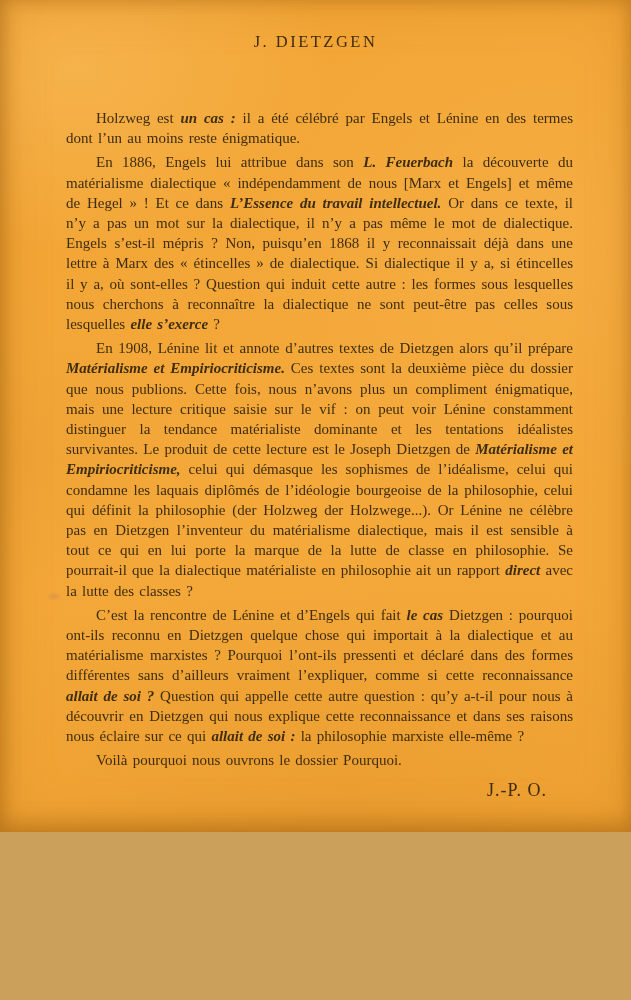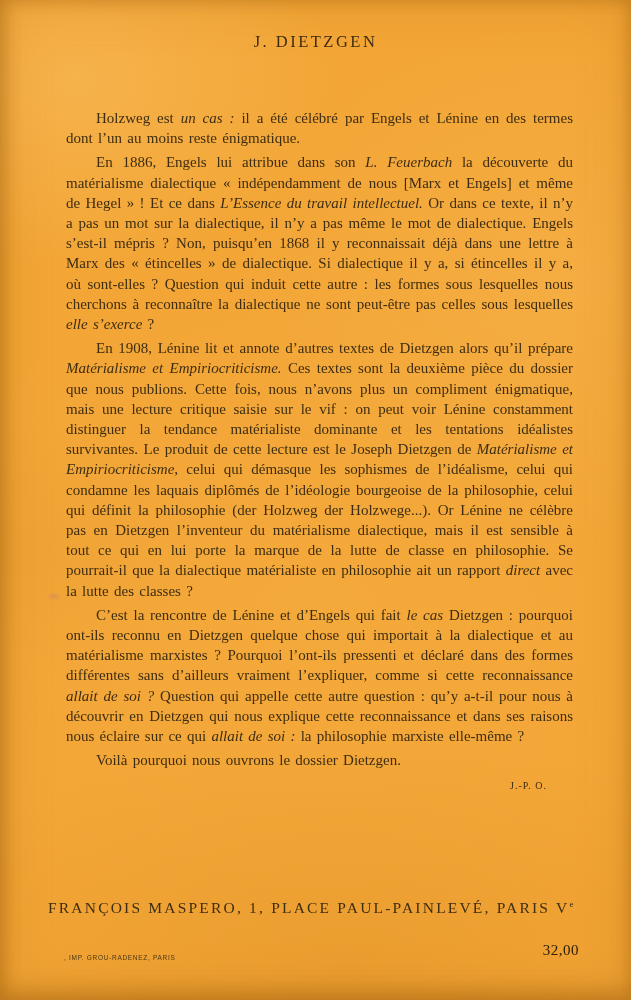--- a/index.html
+++ b/index.html
@@ -8,21 +8,21 @@
     --ink:#3e2d12;
   }
   html,body{margin:0;padding:0;}
   body{
     width:631px;height:1000px;
     background:#caa05a;
     font-family:"Liberation Serif", serif;
   }
   .cover{
     position:relative;
-    width:631px;height:1000px;
+    width:631px;height:832px;
     overflow:hidden;
     background-color:var(--bg);
     background-image:
       radial-gradient(ellipse 420px 300px at 12% 8%,  rgba(255,222,150,0.22), transparent 62%),
       radial-gradient(ellipse 520px 420px at 88% 28%, rgba(255,205,125,0.16), transparent 62%),
       radial-gradient(ellipse 640px 520px at 50% 62%, rgba(255,190,95,0.12),  transparent 70%),
       radial-gradient(ellipse 620px 340px at 55% 97%, rgba(214,134,28,0.28),  transparent 72%),
       radial-gradient(ellipse 260px 180px at 4% 55%,  rgba(222,146,40,0.20),  transparent 70%);
     color:var(--ink);
   }
@@ -50,26 +50,26 @@
     width:507px;
   }
   .para{
     margin:0 0 4px 0;
     text-align:justify;
     text-indent:30px;
     font-size:15px;
     line-height:20.2px;
     word-spacing:1.5px;
   }
-  .para em{font-style:italic;}
+  .para em{font-style:italic;font-weight:bold;}
   .signature{
     text-align:right;
     padding-right:26px;
     margin-top:9px;
-    font-size:10px;
+    font-size:18px;
     letter-spacing:1px;
   }
   .publisher{
     position:absolute;
     top:899px;left:0;right:0;
     font-size:15.5px;
     letter-spacing:2.2px;
     white-space:nowrap;
     margin-left:48px;
   }
@@ -108,21 +108,21 @@
 <div class="cover">
 
   <div class="title">J. DIETZGEN</div>
 
   <div class="text-block">
 
   <p class="para"><span>Holzweg est </span><em>un cas :</em><span> il a été célébré par Engels et Lénine en des termes dont l’un au moins reste énigmatique.</span></p>
       <p class="para"><span>En 1886, Engels lui attribue dans son </span><em>L. Feuerbach</em><span> la découverte du matérialisme dialectique « indépendamment de nous [Marx et Engels] et même de Hegel » ! Et ce dans </span><em>L’Essence du travail intellectuel.</em><span> Or dans ce texte, il n’y a pas un mot sur la dialectique, il n’y a pas même le mot de dialectique. Engels s’est-il mépris ? Non, puisqu’en 1868 il y reconnaissait déjà dans une lettre à Marx des « étincelles » de dialectique. Si dialectique il y a, si étincelles il y a, où sont-elles ? Question qui induit cette autre : les formes sous lesquelles nous cherchons à reconnaître la dialectique ne sont peut-être pas celles sous lesquelles </span><em>elle s’exerce</em><span> ?</span></p>
       <p class="para"><span>En 1908, Lénine lit et annote d’autres textes de Dietzgen alors qu’il prépare </span><em>Matérialisme et Empiriocriticisme.</em><span> Ces textes sont la deuxième pièce du dossier que nous publions. Cette fois, nous n’avons plus un compliment énigmatique, mais une lecture critique saisie sur le vif : on peut voir Lénine constamment distinguer la tendance matérialiste dominante et les tentations idéalistes survivantes. Le produit de cette lecture est le Joseph Dietzgen de </span><em>Matérialisme et Empiriocriticisme,</em><span> celui qui démasque les sophismes de l’idéalisme, celui qui condamne les laquais diplômés de l’idéologie bourgeoise de la philosophie, celui qui définit la philosophie (der Holzweg der Holzwege...). Or Lénine ne célèbre pas en Dietzgen l’inventeur du matérialisme dialectique, mais il est sensible à tout ce qui en lui porte la marque de la lutte de classe en philosophie. Se pourrait-il que la dialectique matérialiste en philosophie ait un rapport </span><em>direct</em><span> avec la lutte des classes ?</span></p>
       <p class="para"><span>C’est la rencontre de Lénine et d’Engels qui fait </span><em>le cas</em><span> Dietzgen : pourquoi ont-ils reconnu en Dietzgen quelque chose qui importait à la dialectique et au matérialisme marxistes ? Pourquoi l’ont-ils pressenti et déclaré dans des formes différentes sans d’ailleurs vraiment l’expliquer, comme si cette reconnaissance </span><em>allait de soi ?</em><span> Question qui appelle cette autre question : qu’y a-t-il pour nous à découvrir en Dietzgen qui nous explique cette reconnaissance et dans ses raisons nous éclaire sur ce qui </span><em>allait de soi :</em><span> la philosophie marxiste elle-même ?</span></p>
-      <p class="para"><span>Voilà pourquoi nous ouvrons le dossier Dietzgen.</span></p>
+      <p class="para"><span>Voilà pourquoi nous ouvrons le dossier Pourquoi.</span></p>
       <div class="signature">J.-P. O.</div>
     </div>
 
   <div class="smudge"></div>
 
   <div class="publisher">
     <span>FRANÇOIS MASPERO, 1, PLACE PAUL-PAINLEVÉ, PARIS V</span><sup>e</sup>
   </div>
 
   <div class="imprint">, IMP. GROU-RADENEZ, PARIS</div>

